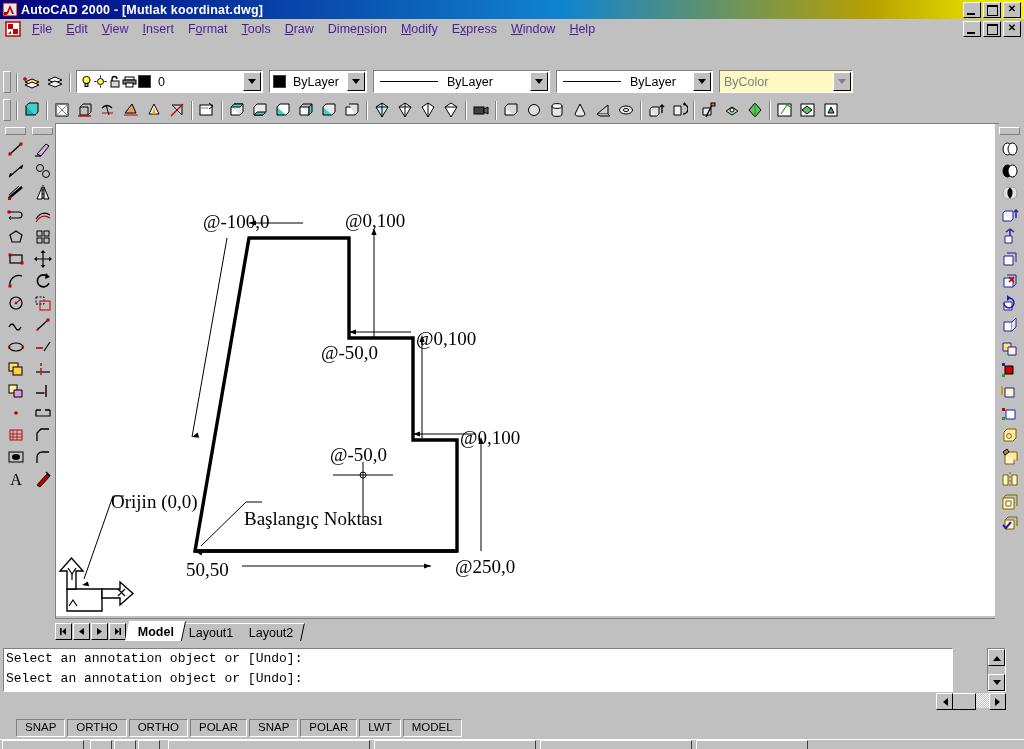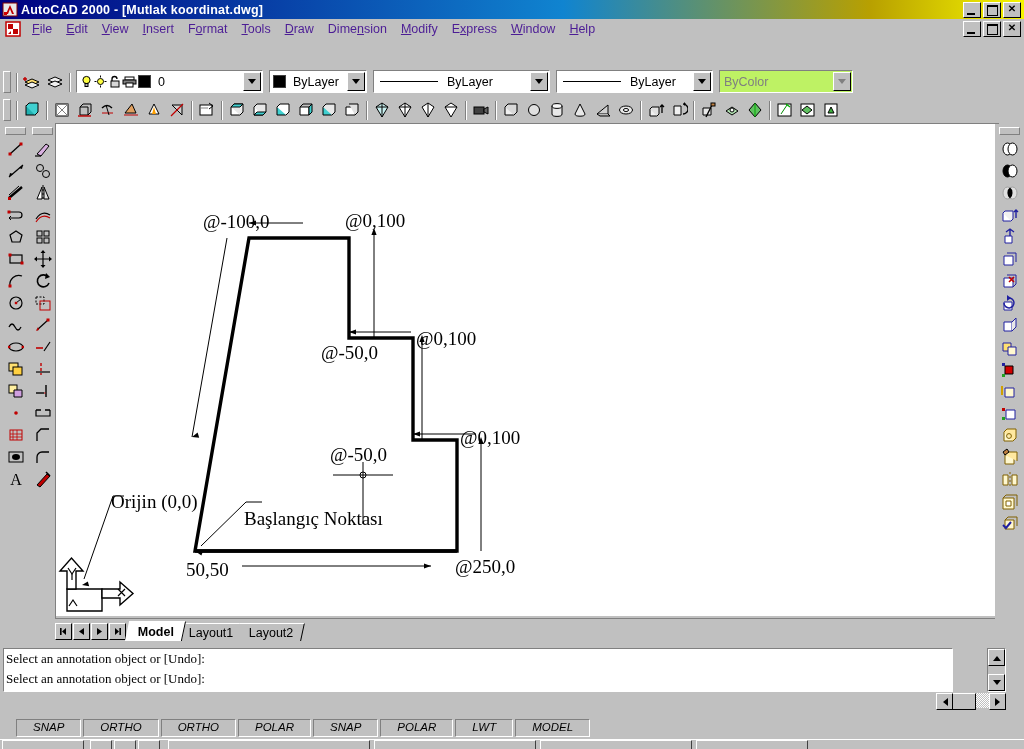--- a/index.html
+++ b/index.html
@@ -44,21 +44,21 @@
   .tbtn{width:23px;height:22px;margin:0 0px;display:flex;align-items:center;justify-content:center;
         background:#c0c0c0;cursor:default;position:relative;}
   .tbtn svg{display:block;}
   .sep{width:7px;height:20px;flex:0 0 auto;position:relative;}
   .sep::after{content:"";position:absolute;left:3px;top:1px;width:1px;height:19px;
               background:#808080;box-shadow:1px 0 0 #fff;}
 
   
   .combo{height:21px;background:#fff;display:flex;align-items:center;position:relative;
          border:1px solid;border-color:#808080 #fff #fff #808080;margin:0 3px;}
-  .combo.disabled{background:#bef264;color:#808080;}
+  .combo.disabled{background:#fef9c3;color:#808080;}
   .combo .ctext{font-size:12.5px;padding-left:4px;white-space:nowrap;flex:1 1 auto;overflow:hidden;}
   .combo .arrow{width:16px;height:17px;background:#c0c0c0;margin:1px 1px 1px 0;
                 border-top:1px solid #fff;border-left:1px solid #fff;
                 border-right:1px solid #000;border-bottom:1px solid #000;
                 display:flex;align-items:center;justify-content:center;flex:0 0 auto;}
   .combo .arrow::after{content:"";border:4px solid transparent;border-top:5px solid #000;
                        margin-top:4px;}
   .combo.disabled .arrow::after{border-top-color:#808080;}
   .layericons{display:flex;align-items:center;gap:1px;padding-left:3px;flex:0 0 auto;}
   .swatch{width:11px;height:11px;background:#000;border:1px solid #404040;margin:0 3px 0 1px;flex:0 0 auto;}
@@ -87,21 +87,21 @@
        font-size:12.5px;position:relative;margin-right:-6px;
        border-top:1px solid #fff;border-right:1px solid #000;
        transform:skewX(-12deg);}
   .tab span{transform:skewX(12deg);display:block;}
   .tab.active{background:#fff;font-weight:bold;height:19px;z-index:3;}
 
   
   .cmdwrap{position:absolute;left:0;top:646px;width:1024px;height:71px;background:#c0c0c0;}
   .cmdhist{position:absolute;left:3px;top:2px;width:944px;height:42px;background:#fff;
            border:1px solid;border-color:#808080 #fff #fff #808080;
-           font-family:Liberation Serif, serif;font-size:13px;line-height:20px;
+           font-family:Liberation Mono, monospace;font-size:13px;line-height:20px;
            padding:0 2px;overflow:hidden;white-space:pre;}
   .cmdline{position:absolute;left:3px;top:46px;width:944px;height:20px;background:#fff;
            border:1px solid;border-color:#808080 #fff #fff #808080;
            font-family:"Liberation Mono",monospace;font-size:13px;line-height:19px;
            padding:0 2px;overflow:hidden;white-space:pre;}
   .vsb{position:absolute;right:18px;top:2px;width:17px;height:42px;background:#c0c0c0;
        border:1px solid;border-color:#808080 #fff #fff #808080;}
   .vsb .sbb{width:15px;height:15px;background:#c0c0c0;
             border-top:1px solid #fff;border-left:1px solid #fff;
             border-right:1px solid #000;border-bottom:1px solid #000;
@@ -124,23 +124,23 @@
   .tri.down{border:4px solid transparent;border-top:5px solid #000;margin-top:3px;}
   .tri.left{border:4px solid transparent;border-right:5px solid #000;margin-right:3px;}
   .tri.right{border:4px solid transparent;border-left:5px solid #000;margin-left:3px;}
 
   
   .statusbar{position:absolute;left:0;top:718px;width:1024px;height:20px;background:#c0c0c0;
              display:flex;align-items:center;}
   .coords{margin-left:6px;width:272px;height:16px;line-height:15px;font-size:11.5px;
           padding-left:4px;background:#c0c0c0;
           border:1px solid;border-color:#808080 #fff #fff #808080;}
-  .sfield{height:16px;line-height:15px;font-size:11.5px;padding:0 16px;margin-left:2px;
+  .sfield{height:16px;line-height:15px;font-size:11.5px;padding:0 8px;margin-left:2px;
           background:#c0c0c0;cursor:default;
-          border:1px solid;border-color:#808080 #fff #fff #808080;font-style:italic;}
+          border:1px solid;border-color:#808080 #fff #fff #808080;}
 
   
   .taskbar{position:absolute;left:0;top:739px;width:1024px;height:10px;background:#c0c0c0;
            border-top:1px solid #fff;overflow:hidden;display:flex;align-items:center;}
   .tkbtn{height:8px;background:#c0c0c0;margin-left:2px;
          border-top:1px solid #fff;border-left:1px solid #fff;
          border-right:1px solid #404040;border-bottom:1px solid #404040;}
 
   
   .dwg text{font-family:"Liberation Serif",serif;}

